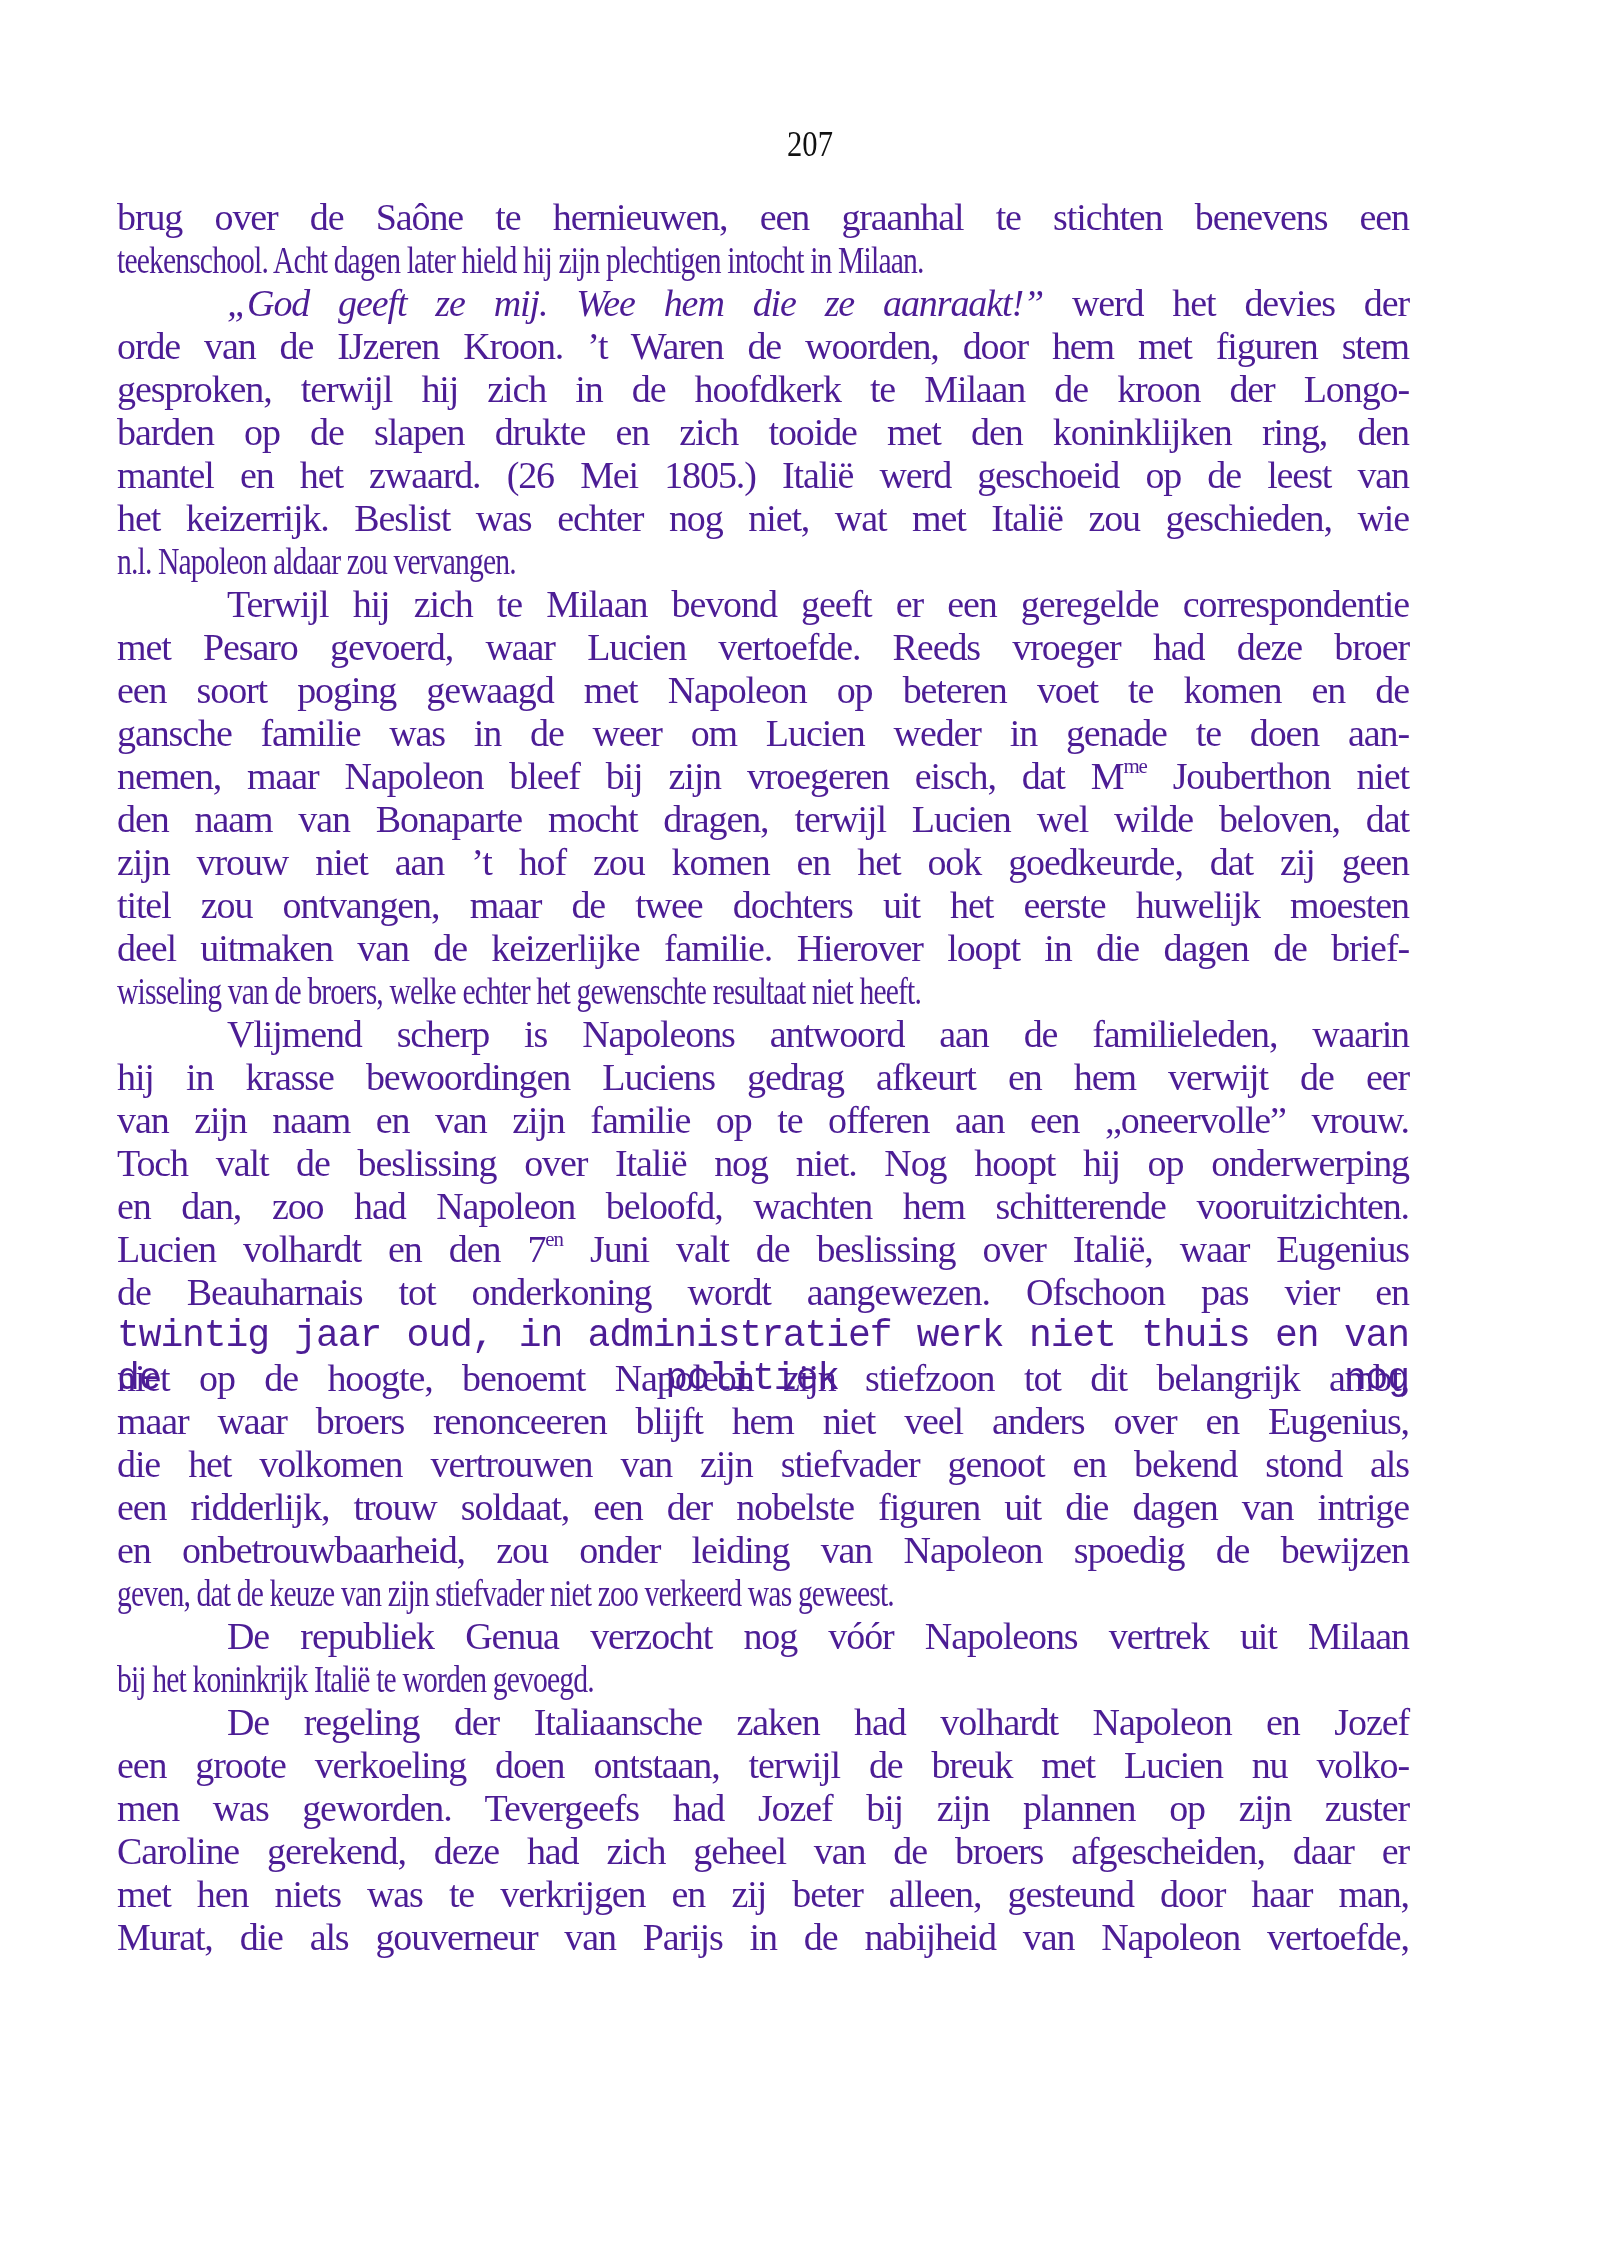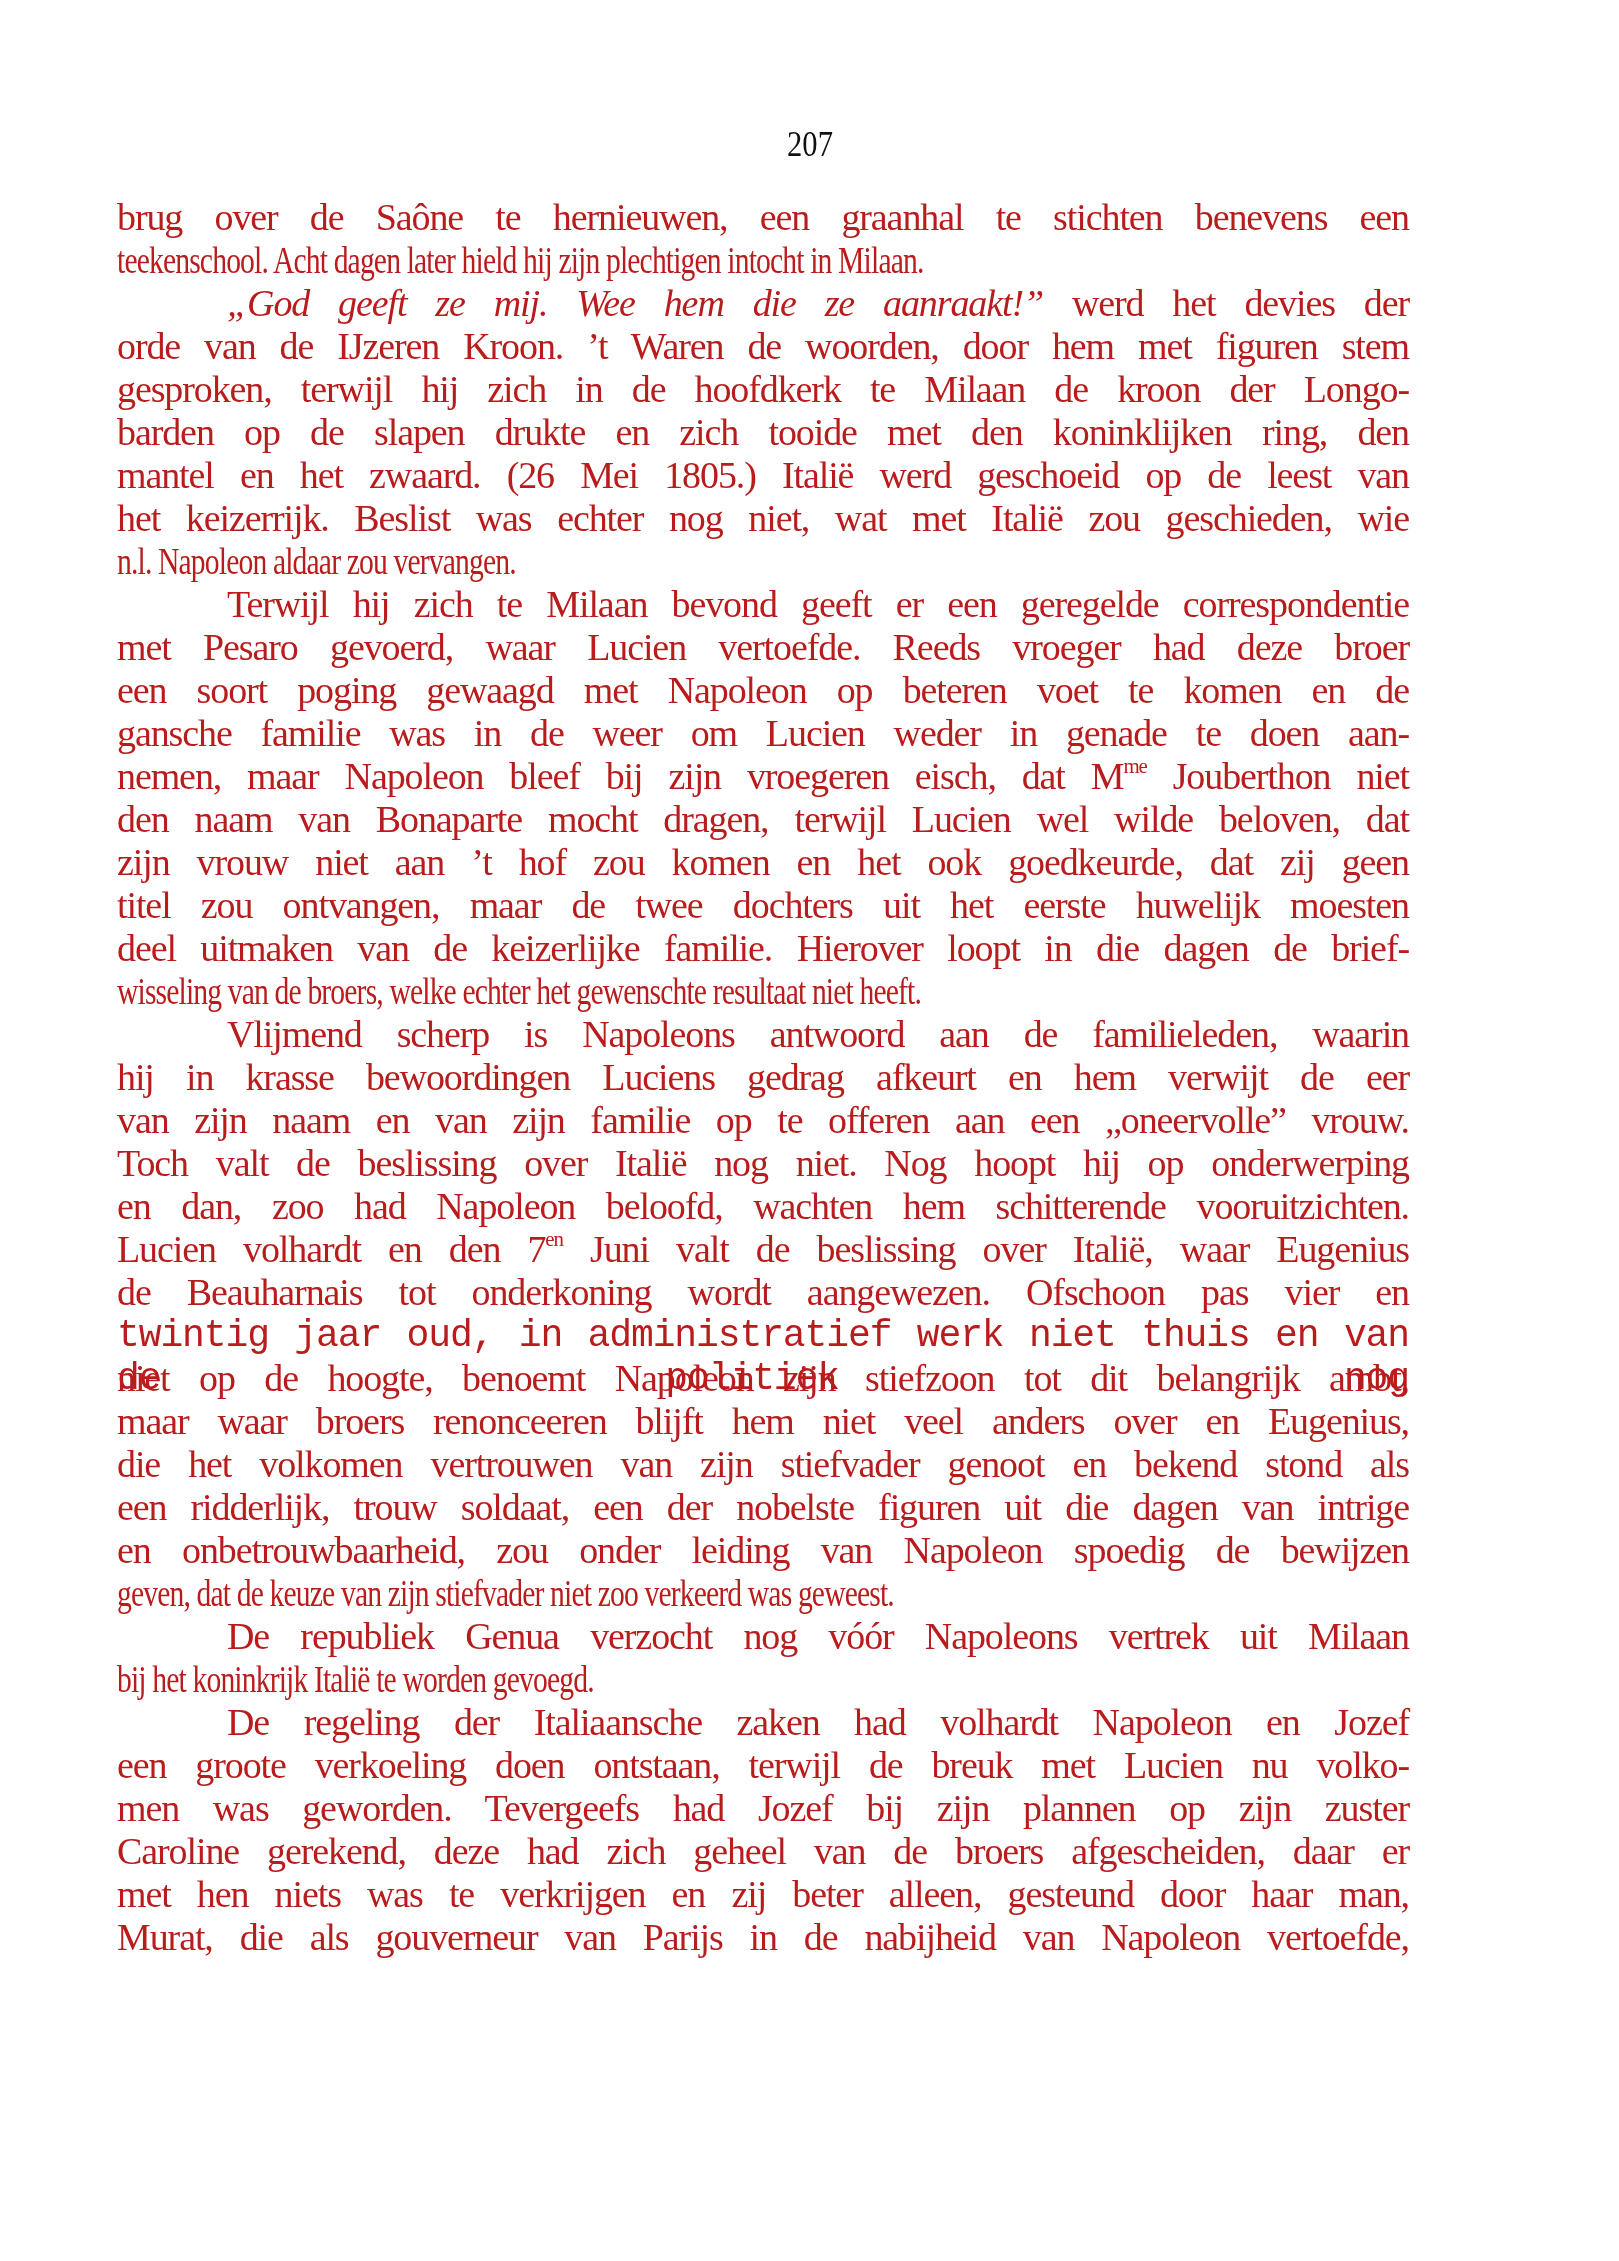--- a/index.html
+++ b/index.html
@@ -6,21 +6,21 @@
   body { width: 1620px; height: 2261px; position: relative; overflow: hidden; }
   .page-number {
     position: absolute; top: 123px; left: 0; width: 1620px;
     text-align: center;
     font-family: "Liberation Serif", serif; font-size: 36px; color: #111;
     transform: scaleX(0.85);
   }
   .body-text {
     position: absolute; top: 196px; left: 117px; width: 1292px;
     font-family: "Liberation Serif", serif;
-    color: #b91c1c;
+    color: #4c1d95;
   }
   .line {
     display: block;
     height: 43px; line-height: 43px;
     font-size: 38px;
     white-space: nowrap;
     text-align: justify;
     text-align-last: justify;
     letter-spacing: -1.1px;
     font-stretch: condensed;

